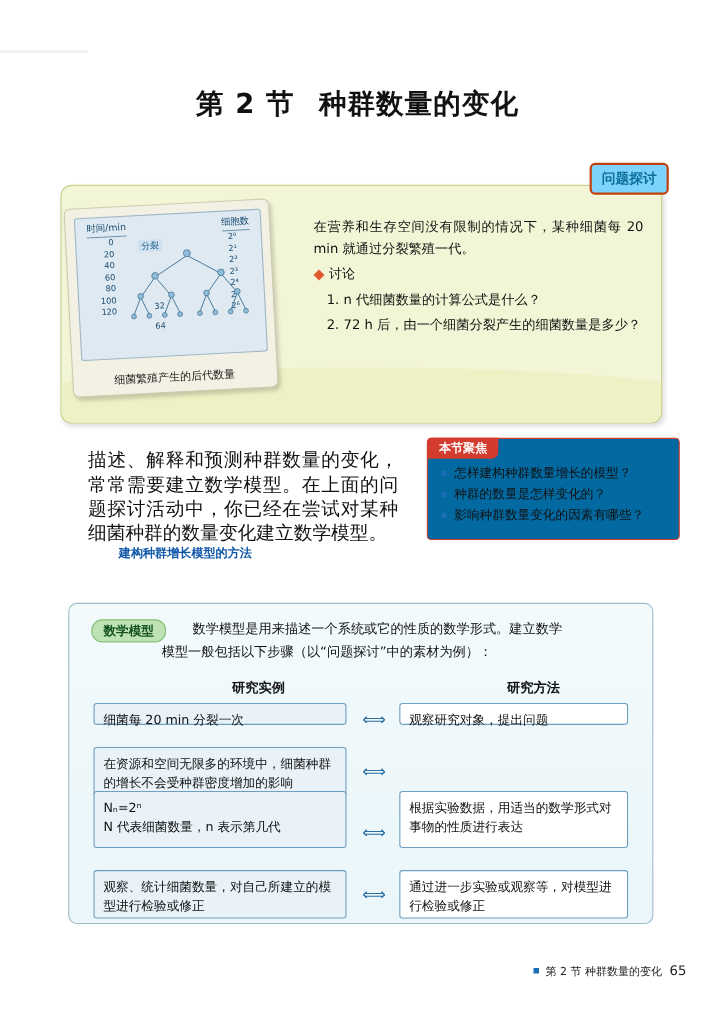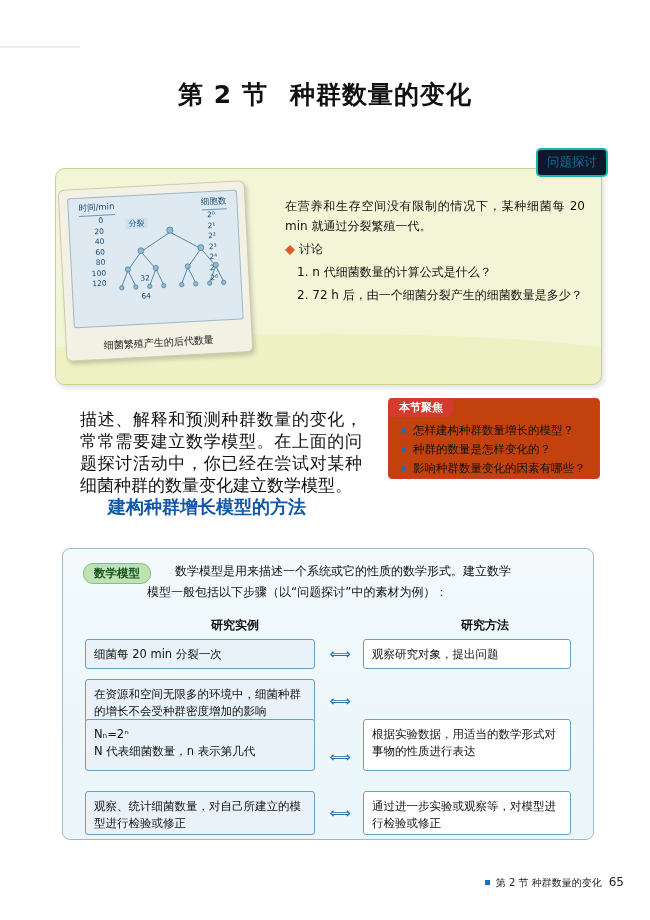--- a/index.html
+++ b/index.html
@@ -18,22 +18,22 @@
     position:absolute;left:0;top:78px;width:650px;
     text-align:center;
     font-size:25px;font-weight:bold;letter-spacing:1px;
     color:#111;
   }
   .title .sec{margin-right:22px;}
 
   
   .tag-wenti{
     position:absolute;right:42px;top:148px;
-    background:#0f172a;border:2px solid #14b8a6;border-radius:5px;
-    color:#0f6f9c;font-size:12.5px;font-weight:normal;
+    background:#7dd3fc;border:2px solid #c2410c;border-radius:5px;
+    color:#0f6f9c;font-size:12.5px;font-weight:bold;
     padding:4px 9px;z-index:6;
   }
   .probbox{
     position:absolute;left:55px;top:168px;width:545px;height:215px;
     background:#f4f6d8;
     border:1px solid #c9cf8d;
     border-radius:10px;
     box-shadow:2px 3px 5px rgba(0,0,0,.12);
     z-index:2;
   }
@@ -101,29 +101,29 @@
   }
   .q{margin-left:8px;text-indent:12px;}
 
   
   .bodytext{
     position:absolute;left:80px;top:408px;width:282px;
     font-size:17px;line-height:22px;text-align:justify;color:#111;
   }
   .subhead{
     position:absolute;left:108px;top:495px;
-    font-size:18px;font-weight:bold;color:#1057a8;
+    font-size:11px;font-weight:bold;color:#1057a8;
   }
 
   
   .focusbox{
-    position:absolute;left:388px;top:398px;width:212px;
+    position:absolute;left:388px;top:398px;width:230px;
     border:1.5px solid #d23b2e;border-radius:4px;
-    background:#c2410c;
-    padding:16px 10px 0 12px;box-sizing:border-box;
+    background:#0369a1;
+    padding:16px 10px 12px 12px;box-sizing:border-box;
   }
   .focus-tab{
     position:absolute;left:0;top:-1px;
     background:#d23b2e;color:#fff;font-size:11px;font-weight:bold;
     padding:2px 10px;border-radius:3px 0 6px 0;
   }
   .focus-list{margin:6px 0 0 0;padding:0;list-style:none;}
   .focus-list li{
     font-size:11.5px;line-height:18px;color:#111;
     padding-left:12px;position:relative;margin-bottom:1px;
@@ -158,21 +158,21 @@
 
   .cell{
     position:absolute;box-sizing:border-box;
     border:1px solid #6f9fc0;border-radius:3px;
     background:#fff;
     font-size:11.5px;line-height:17px;color:#111;
     padding:6px 8px;
   }
   .cl{left:22px;width:230px;}
   .cr{left:300px;width:208px;}
-  .r1{top:90px;height:30px;}
+  .r1{top:90px;height:20px;}
   .r2{top:130px;height:46px;}
   .r3{top:170px;height:52px;}
   .r4{top:242px;height:44px;}
 
   .cell.left-fill{background:#e8f2f8;}
   .arrow{
     position:absolute;left:256px;width:42px;height:16px;
     color:#2b6fa3;font-size:15px;text-align:center;line-height:16px;
   }
   .a1{top:97px;} .a2{top:144px;} .a3{top:200px;} .a4{top:256px;}

